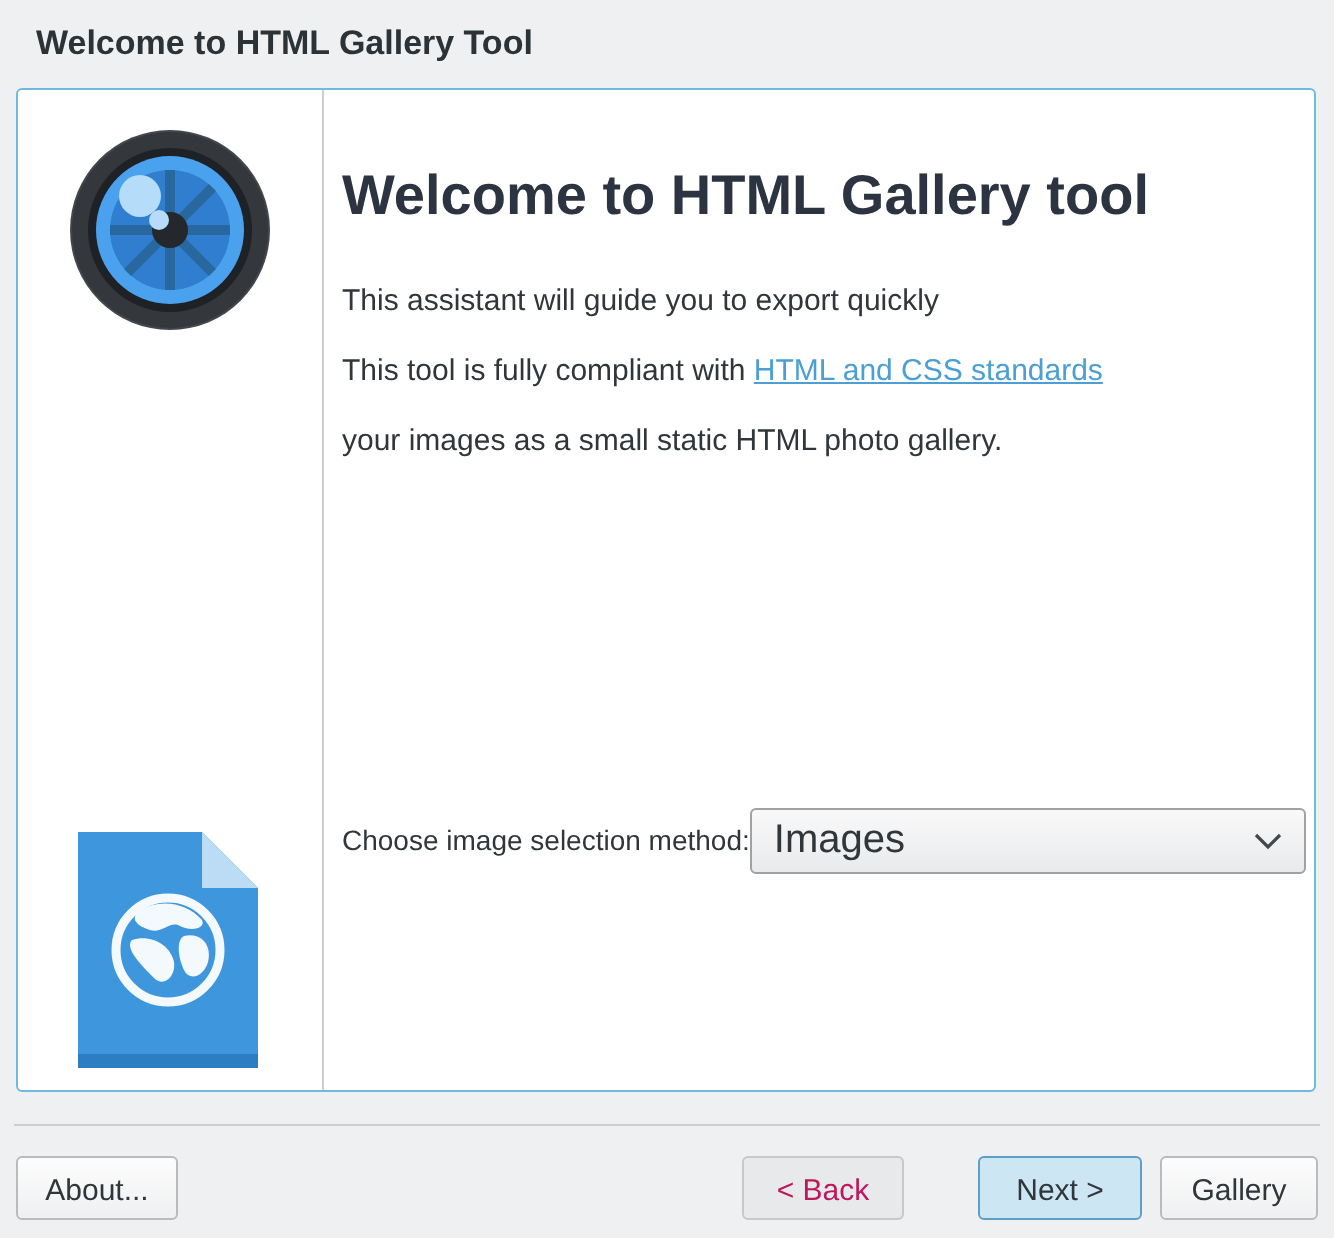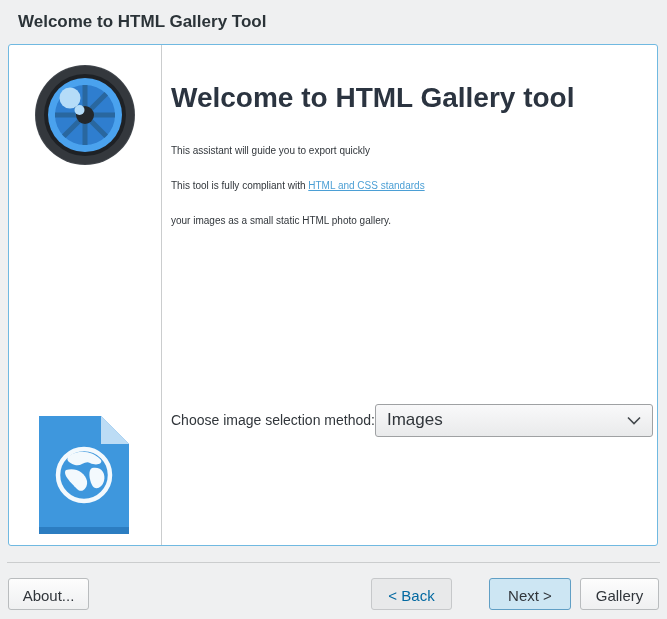--- a/index.html
+++ b/index.html
@@ -35,56 +35,56 @@
   .lens-icon { position:absolute; left:24px; top:18px; width:104px; height:104px; }
   .doc-icon  { position:absolute; left:30px; top:371px; width:90px; height:118px; }
 
   .content { flex:1; position:relative; }
 
   .heading {
     position:absolute; left:9px; top:37px;
     font-size:28px; font-weight:bold; color:#2b3440;
     white-space:nowrap;
   }
-  .intro { position:absolute; left:9px; top:88px; font-size:10px; color:#31363b; }
+  .intro { position:absolute; left:9px; top:88px; font-size:15px; color:#31363b; }
   .intro .line { height:35px; line-height:35px; white-space:nowrap; }
   .intro a {
     color:#4b9fd5; text-decoration:underline; cursor:pointer;
   }
 
   .form-row {
     position:absolute; left:9px; right:4px; top:358px; height:34px;
     display:flex; align-items:center;
   }
   .form-label { font-size:14px; margin-right:0; white-space:nowrap; }
   .dropdown {
     flex:1; height:33px; box-sizing:border-box;
     border:1px solid #9fa1a3; border-radius:3px;
     background:linear-gradient(#f9f9fa,#e9eaeb);
     display:flex; align-items:center; justify-content:space-between;
-    padding:0 11px; font-size:17px; color:#31363b;
+    padding:0 11px; font-size:20px; color:#31363b;
     cursor:default;
   }
 
   
   .footer-sep {
     position:absolute; left:7px; right:7px; top:562px;
     height:1px; background:#cbcdce;
   }
   button {
     font-family:"Liberation Sans", sans-serif;
     font-size:15px; color:#31363b;
     height:32px; box-sizing:border-box;
     background:linear-gradient(#fdfdfd,#eff0f1);
     border:1px solid #b9bcbe; border-radius:3px;
     padding:8px 8px;
   }
   .about-btn { position:absolute; left:8px; top:578px; width:81px; }
   .btn-group { position:absolute; right:8px; top:578px; display:flex; gap:9px; }
-  .back-btn  { width:81px; color:#0369a1; background:#e8e9ea; border-color:#c6c8ca; }
+  .back-btn  { width:81px; color:#be185d; background:#e8e9ea; border-color:#c6c8ca; }
   .next-btn  { width:82px; background:#cde6f3; border-color:#609fc5;margin-left:28px; }
   .cancel-btn{ width:79px; }
 </style>
 </head>
 <body>
 
 <div class="titlebar">Welcome to HTML Gallery Tool</div>
 
 <div class="panel">
 

